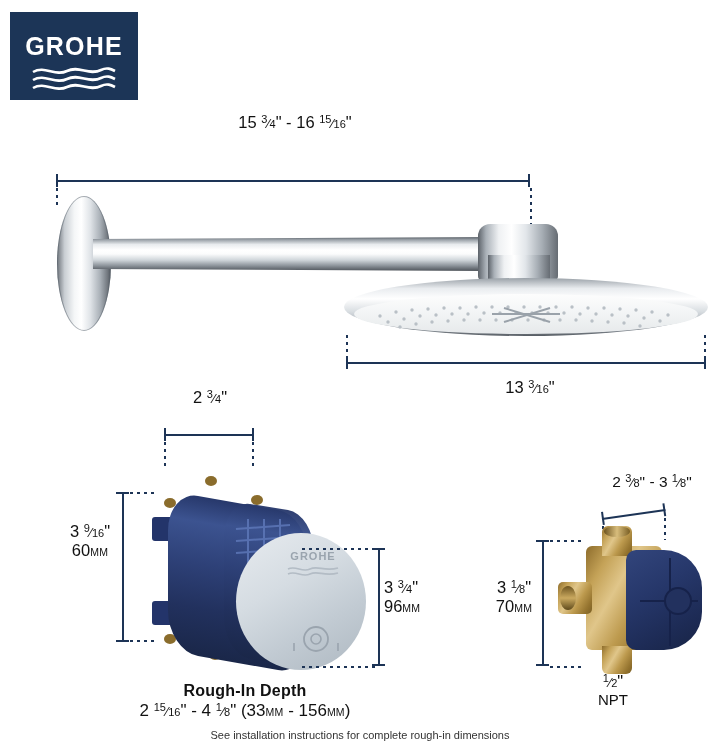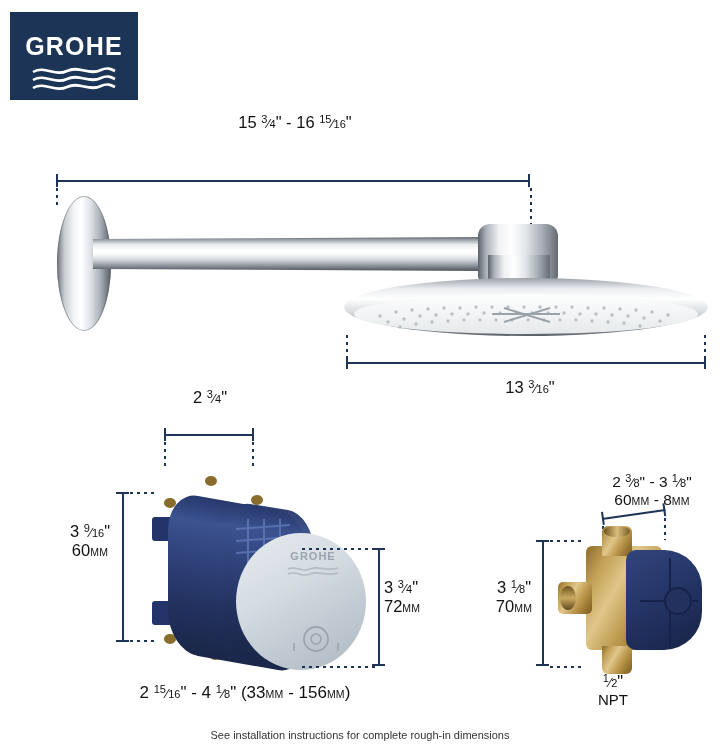--- a/index.html
+++ b/index.html
@@ -273,34 +273,30 @@
   <span class="cap capH" style="top:116px;"></span>
 </div>
 <div class="abs dotted-h" style="left:300px;top:548px;width:78px;"></div>
 <div class="abs dotted-h" style="left:300px;top:666px;width:78px;"></div>
 <div class="abs dimtxt" style="left:384px;top:578px;width:90px;text-align:left;">
   <div class="val">
     <span>3</span>
     <sup class="n">3</sup><span class="sl">⁄</span><sub class="d">4</sub>"
   </div>
   <div class="val">
-    <span>72</span><span class="mm">MM</span>
+    <span>96</span><span class="mm">MM</span>
   </div>
 </div>
 
 <div class="abs dimtxt" style="left:586px;top:472px;width:132px;">
   <div class="val small">
     <span>2</span>
     <sup class="n">3</sup><span class="sl">⁄</span><sub class="d">8</sub>" -
     <span>3</span>
     <sup class="n">1</sup><span class="sl">⁄</span><sub class="d">8</sub>"
-  </div>
-  <div class="val small">
-    <span>60</span><span class="mm">MM</span> -
-    <span>8</span><span class="mm">MM</span>
   </div>
 </div>
 <div class="abs dimline" style="left:602px;top:518px;width:64px;transform:rotate(-8deg);transform-origin:left center;">
   <span class="cap capV" style="left:0px;"></span>
   <span class="cap capV" style="left:62px;"></span>
 </div>
 <div class="abs dotted-v" style="left:602px;top:524px;height:24px;"></div>
 <div class="abs dotted-v" style="left:664px;top:516px;height:24px;"></div>
 
 <div class="abs" style="left:556px;top:520px;width:156px;height:160px;">
@@ -346,20 +342,21 @@
 <div class="abs dotted-h" style="left:548px;top:666px;width:34px;"></div>
 
 <div class="abs dimtxt" style="left:578px;top:672px;width:70px;">
   <div class="val">
     <sup class="n">1</sup><span class="sl">⁄</span><sub class="d">2</sub>"
   </div>
   <div style="font-size:15px;">NPT</div>
 </div>
 
 <div class="abs" style="left:0px;top:682px;width:490px;text-align:center;">
+  <div class="hdr" style="font-size:16px;">Rough-In Depth</div>
   <div class="val" style="font-size:17px;margin-top:1px;">
     <span>2</span>
     <sup class="n">15</sup><span class="sl">⁄</span><sub class="d">16</sub>" -
     <span>4</span>
     <sup class="n">1</sup><span class="sl">⁄</span><sub class="d">8</sub>"
     (<span>33</span><span class="mm">MM</span> -
     <span>156</span><span class="mm">MM</span>)
   </div>
 </div>
 <div class="abs note" style="left:0px;top:729px;width:720px;">See installation instructions for complete rough-in dimensions</div>

